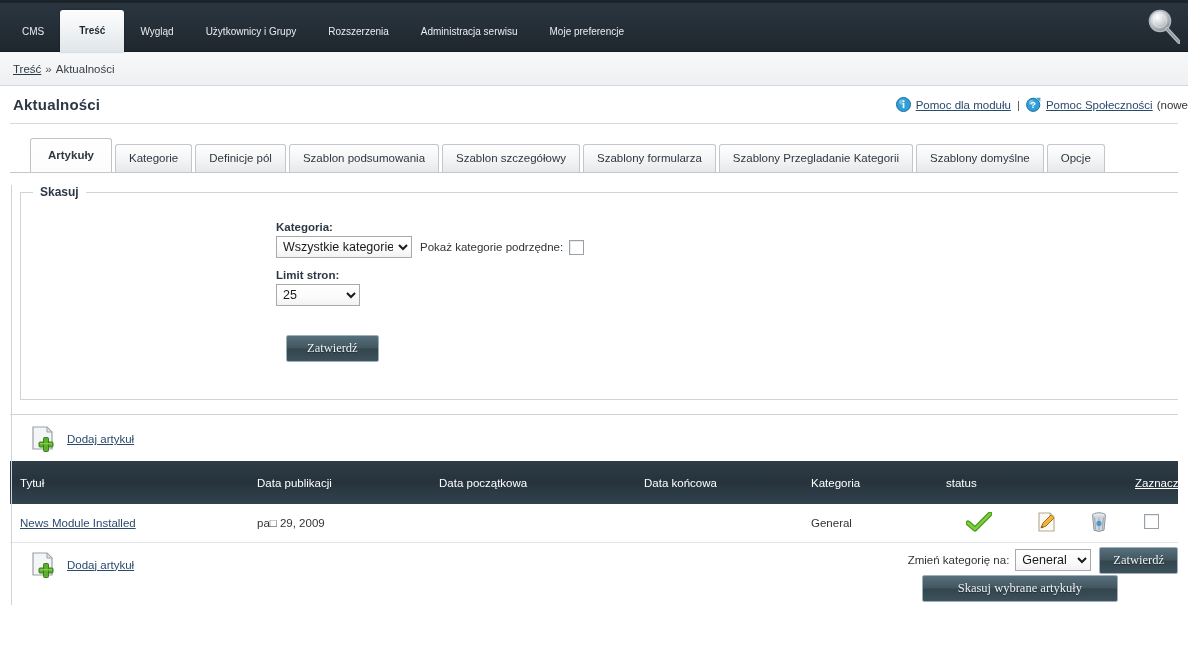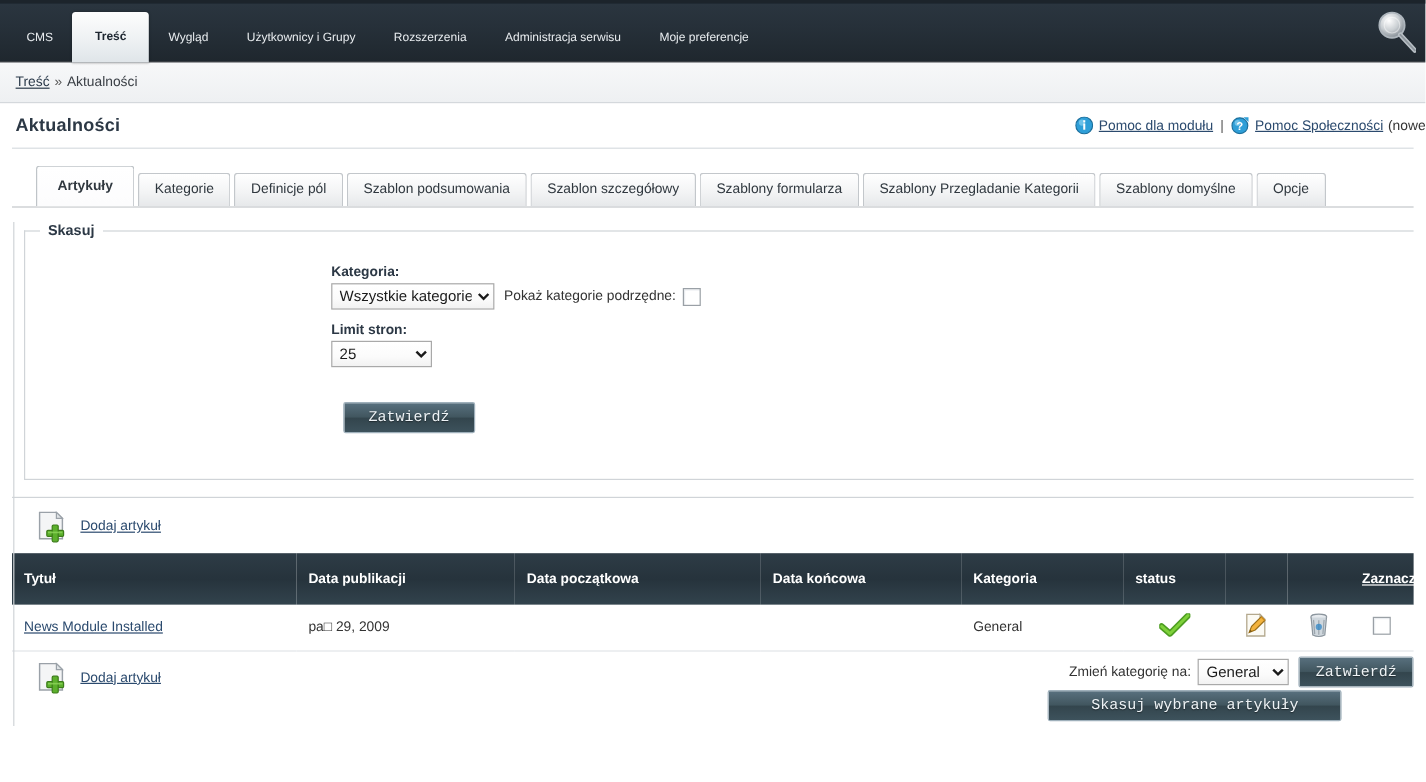--- a/index.html
+++ b/index.html
@@ -150,21 +150,21 @@
     width: 15px; height: 15px;
     border: 1px solid #9aa0a6;
     background: #fff;
     display: inline-block;
     margin-left: 6px;
     cursor: pointer;
     box-shadow: inset 1px 1px 0 #e9ecef;
   }
 
   .btn {
-    font-family: Liberation Mono, monospace;
+    font-family: Liberation Serif, serif;
     font-size: 12.5px;
     color: #eef3f6;
     background: linear-gradient(to bottom, #58707e 0%, #41565f 48%, #33454d 52%, #3d525c 100%);
     border: 1px solid #9fb0bb;
     border-radius: 2px;
     padding: 5px 14px;
     cursor: pointer;
     text-shadow: 0 1px 1px rgba(0,0,0,.45);
     text-align: center;
   }
@@ -176,21 +176,21 @@
   .addrow { display: flex; align-items: center; padding: 10px 0 8px 20px; }
   .addrow .lnk { color: #2b4a6e; text-decoration: underline; font-size: 11.5px; cursor: pointer; margin-left: 9px; }
   .doc-icon { width: 28px; height: 28px; position: relative; flex: 0 0 auto; }
 
   
   table.grid { width: 100%; border-collapse: collapse; table-layout: fixed; }
   table.grid thead th {
     background: linear-gradient(to bottom, #2e3c46 0%, #26333c 50%, #32434d 100%);
     color: #ffffff;
     font-size: 11.5px;
-    font-weight: bold;
+    font-weight: normal;
     text-align: left;
     height: 43px;
     padding: 0 0 0 10px;
     white-space: nowrap;
   }
   table.grid thead th a { color: #fff; text-decoration: underline; cursor: pointer; }
   table.grid tbody td {
     height: 38px;
     font-size: 11.5px;
     color: #333;

